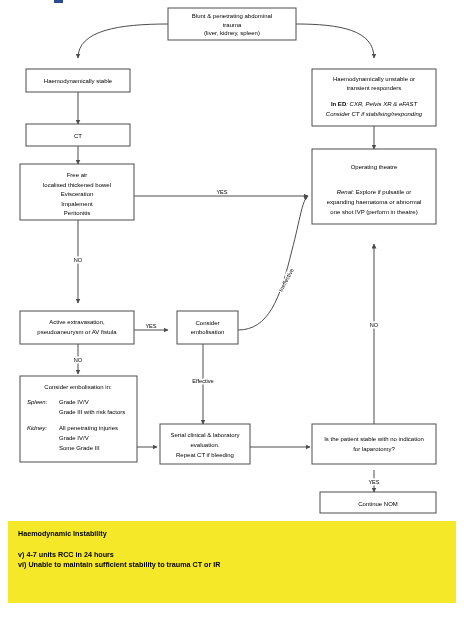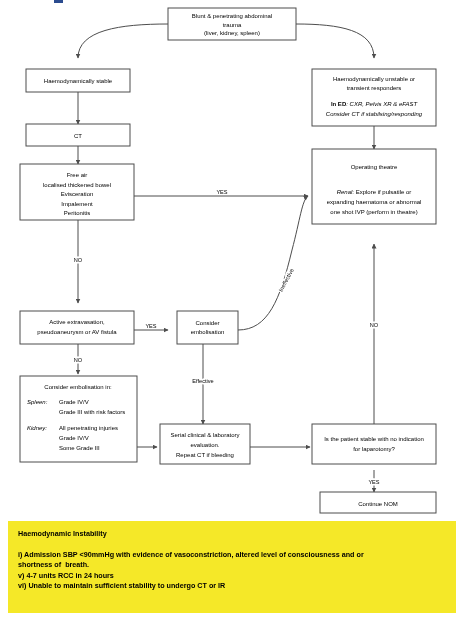--- a/index.html
+++ b/index.html
@@ -13,21 +13,21 @@
   #flow{display:block;position:absolute;top:0;left:0;}
   .box{fill:#ffffff;stroke:#4d4d4d;stroke-width:1;}
   .link{stroke:#4d4d4d;stroke-width:1;fill:none;}
   .nodetext{font-family:"Liberation Sans","DejaVu Sans",sans-serif;font-size:6px;fill:#000;text-anchor:middle;}
   .nodetext.left{text-anchor:start;}
   .ital{font-style:italic;}
   .bld{font-weight:bold;}
   .edgelabel{font-family:"Liberation Sans","DejaVu Sans",sans-serif;font-size:5.6px;fill:#000;text-anchor:middle;}
   .yellowbox{
     position:absolute;
-    left:8px;top:521px;width:448px;height:92px;
+    left:8px;top:521px;width:448px;height:82px;
     background:#f5e828;
   }
   .ybox-inner{padding:9px 10px 0 10px;}
   .ytitle{font-size:7.2px;font-weight:bold;line-height:1.2;}
   .ylist{margin-top:11px;}
   .yitem{font-size:7.2px;font-weight:bold;line-height:1.47;white-space:pre-wrap;}
   .tinymark{position:absolute;left:54px;top:0px;width:9px;height:3px;background:#2b4b8f;}
 </style>
 </head>
 <body>
@@ -173,19 +173,17 @@
   <g>
     <rect class="box" x="320" y="492" width="116" height="21"></rect>
     <text class="nodetext" x="378" y="505.5">Continue NOM</text>
   </g>
 </svg>
 
 <div class="yellowbox">
   <div class="ybox-inner">
     <div class="ytitle">Haemodynamic Instability</div>
     <div class="ylist">
-      <div class="yitem">i) Admission SBP &lt;90mmHg with evidence of vasoconstriction, altered level of consciousness and or
-shortness of  breath.</div>
       <div class="yitem">v) 4-7 units RCC in 24 hours</div>
-      <div class="yitem">vi) Unable to maintain sufficient stability to undergo CT or IR</div>
+      <div class="yitem">vi) Unable to maintain sufficient stability to trauma CT or IR</div>
     </div>
   </div>
 </div>
 
 </body></html>

